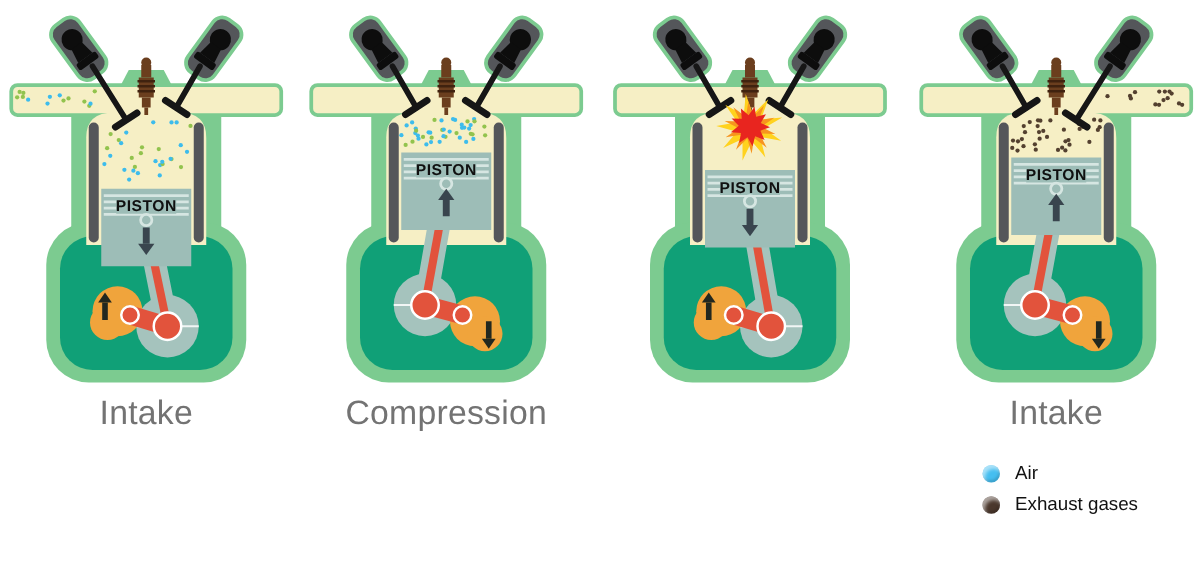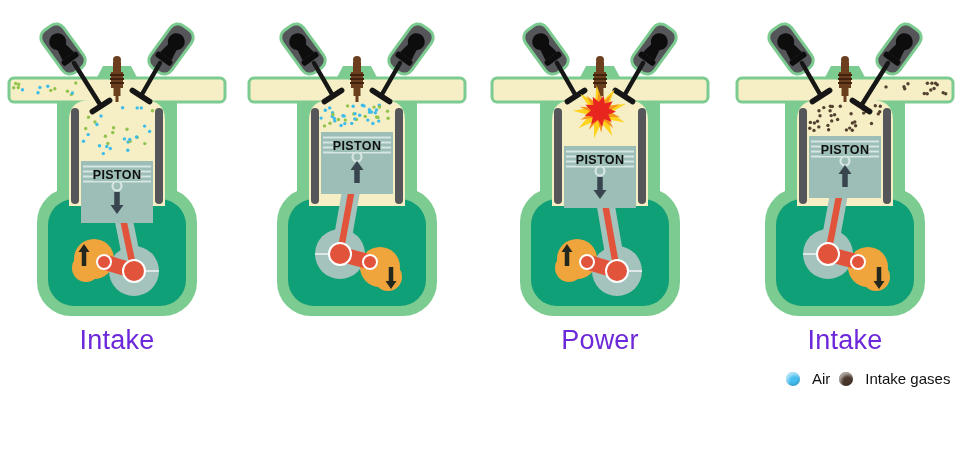--- a/index.html
+++ b/index.html
@@ -1,26 +1,26 @@
 <!DOCTYPE html>
 <html><head>
 <meta charset="utf-8">
 <style>
   html,body{margin:0;padding:0;background:#ffffff;}
   .stage{
     position:relative;width:960px;height:452px;background:#ffffff;overflow:hidden;
     font-family:"Liberation Sans", sans-serif;
   }
-  figure.engine{position:absolute;top:16px;width:224px;margin:0;padding:0;}
+  figure.engine{position:absolute;top:6px;width:224px;margin:0;padding:0;}
   figure.engine svg{display:block;margin:0 auto;}
   .stroke-label{
-    text-align:center;font-size:27px;color:#6d28d9;margin-top:7px;
+    text-align:center;font-size:27px;color:#737373;margin-top:7px;
     font-weight:400;letter-spacing:.2px;
   }
-  .legend{position:absolute;left:786px;top:371px;display:flex;flex-direction:row;gap:9px;}
+  .legend{position:absolute;left:786px;top:371px;display:flex;flex-direction:column;gap:9px;}
   .legend-row{display:flex;align-items:center;gap:12px;height:16px;}
   .legend-dot{
     width:14px;height:14px;border-radius:50%;flex:0 0 auto;
     box-shadow:inset 2px 3px 3px rgba(255,255,255,.55), inset -1px -2px 2px rgba(0,0,0,.15);
   }
   .legend-label{font-size:15px;color:#111;line-height:16px;}
 </style>
 </head>
 <body>
 
@@ -302,20 +302,21 @@
           <circle cx="110" cy="44" r="4" fill="#6B3E1E"></circle>
           <rect x="106" y="46" width="8" height="10" fill="#6B3E1E"></rect>
           <rect x="104" y="56" width="12" height="16" fill="#6B3E1E"></rect>
           <line x1="103" y1="59" x2="117" y2="59" stroke="#40220F" stroke-width="2"></line>
           <line x1="103" y1="63" x2="117" y2="63" stroke="#40220F" stroke-width="2"></line>
           <line x1="103" y1="67" x2="117" y2="67" stroke="#40220F" stroke-width="2"></line>
           <rect x="106.5" y="72" width="7" height="8" fill="#6B3E1E"></rect>
           <rect x="108.5" y="80" width="3" height="6" fill="#6B3E1E"></rect>
         </g>
       </svg>
+    <figcaption class="stroke-label">Compression</figcaption>
   </figure>
 
   <figure class="engine" style="left:488px">
     <svg viewBox="0 0 220 302" width="220" height="302">
         <g>
           <rect x="50" y="78" width="120" height="110" fill="#7CCB90"></rect>
           <polygon points="76,88 96,50 124,50 144,88" fill="#7CCB90"></polygon>
         </g>
         <g>
           <rect x="2" y="62" width="216" height="24" rx="5" fill="#F6EFC5" stroke="#7CCB90" stroke-width="3"></rect>
@@ -404,21 +405,20 @@
           <line x1="103" y1="67" x2="117" y2="67" stroke="#40220F" stroke-width="2"></line>
           <rect x="106.5" y="72" width="7" height="8" fill="#6B3E1E"></rect>
           <rect x="108.5" y="80" width="3" height="6" fill="#6B3E1E"></rect>
         </g>
         <g>
           <polygon points="135.8,88.0 121.0,96.5 134.9,106.5 118.1,103.5 122.3,120.0 111.4,106.9 104.0,122.3 104.0,105.2 88.5,112.3 99.5,99.3 83.0,94.7 99.9,91.7 90.2,77.7 105.0,86.2 106.6,69.2 112.4,85.3 124.6,73.3 118.8,89.4" fill="#FFD21E"></polygon>
           <polygon points="130.3,101.2 117.6,100.8 123.4,112.2 113.3,104.4 111.3,117.0 107.8,104.7 98.8,113.7 103.1,101.7 90.5,103.8 101.0,96.6 89.7,90.8 102.4,91.2 96.6,79.8 106.7,87.6 108.7,75.0 112.2,87.3 121.2,78.3 116.9,90.3 129.5,88.2 119.0,95.4" fill="#F7941E"></polygon>
           <polygon points="126.0,95.8 118.3,98.5 121.7,105.9 114.1,103.0 112.0,110.9 108.0,103.8 101.3,108.4 102.8,100.4 94.7,99.7 101.0,94.6 95.3,88.8 103.4,88.9 102.7,80.8 108.9,86.1 113.6,79.4 114.9,87.4 122.8,85.3 118.6,92.3" fill="#E8251F"></polygon>
         </g>
       </svg>
-    <figcaption class="stroke-label">Power</figcaption>
   </figure>
 
   <figure class="engine" style="left:733px">
     <svg viewBox="0 0 220 302" width="220" height="302">
         <g>
           <rect x="50" y="78" width="120" height="110" fill="#7CCB90"></rect>
           <polygon points="76,88 96,50 124,50 144,88" fill="#7CCB90"></polygon>
         </g>
         <g>
           <rect x="2" y="62" width="216" height="24" rx="5" fill="#F6EFC5" stroke="#7CCB90" stroke-width="3"></rect>
@@ -563,17 +563,17 @@
     <figcaption class="stroke-label">Intake</figcaption>
   </figure>
 
   <div class="legend">
     <div class="legend-row">
       <span class="legend-dot" style="background: rgb(69, 190, 240);"></span>
       <span class="legend-label">Air</span>
     </div>
     <div class="legend-row">
       <span class="legend-dot" style="background: rgb(74, 55, 44);"></span>
-      <span class="legend-label">Intake gases</span>
+      <span class="legend-label">Exhaust gases</span>
     </div>
   </div>
 
 </div>
 
 </body></html>

